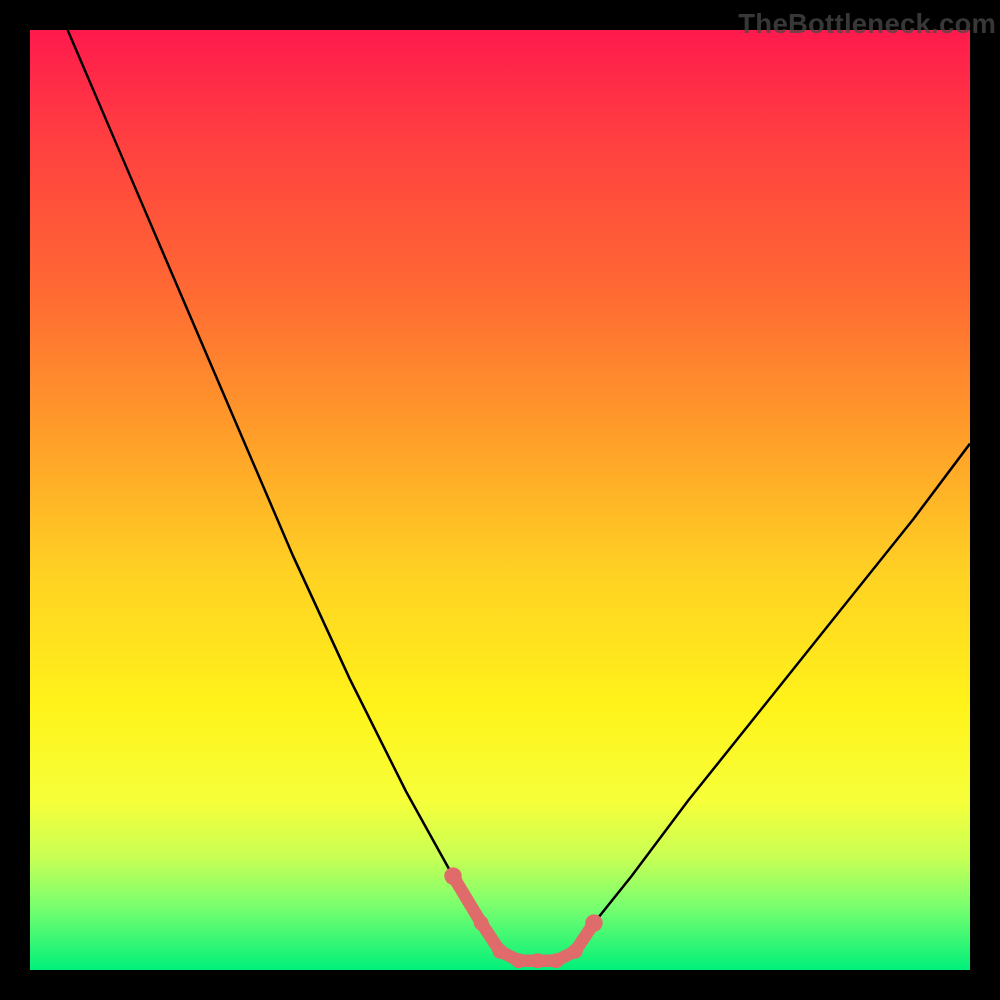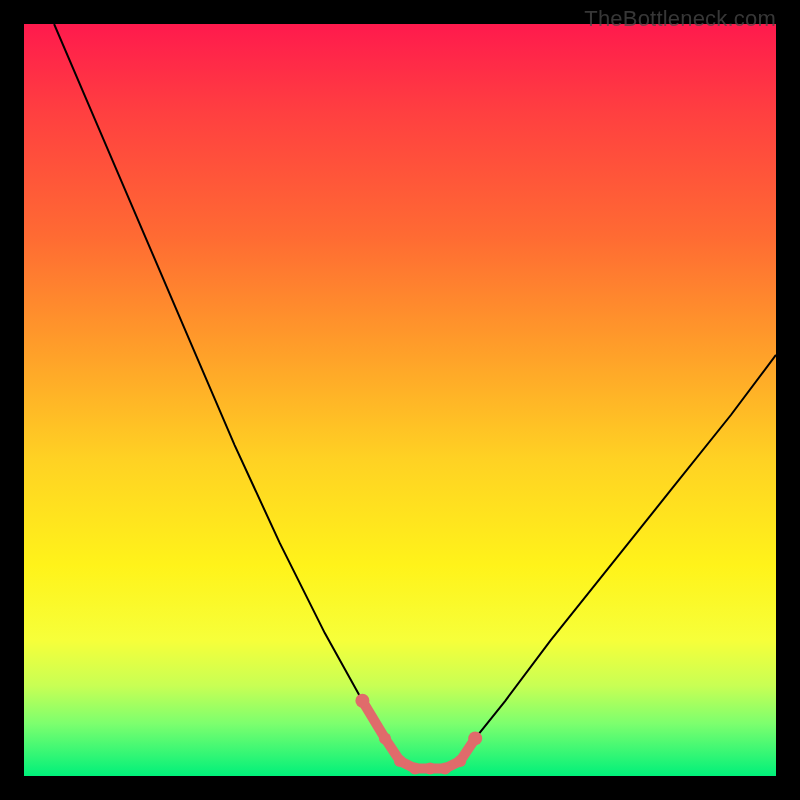--- a/index.html
+++ b/index.html
@@ -34,24 +34,24 @@
       #fff31a 72%,
       #f6ff3a 82%,
       #c8ff54 88%,
       #7dff6e 93%,
       #00f07a 100%
     );
   }
   .watermark {
     position: absolute;
     top: 6px;
-    right: 24px;
+    right: 3px;
     color: #4a4a4a;
     font-size: 22px;
-    font-weight: 400;
+    font-weight: 700;
     letter-spacing: 0.2px;
     opacity: 0.75;
     z-index: 5;
     margin-left: 38px;
   }
   svg.curve {
     position: absolute;
     left: 0;
     top: 0;
     width: 752px;

